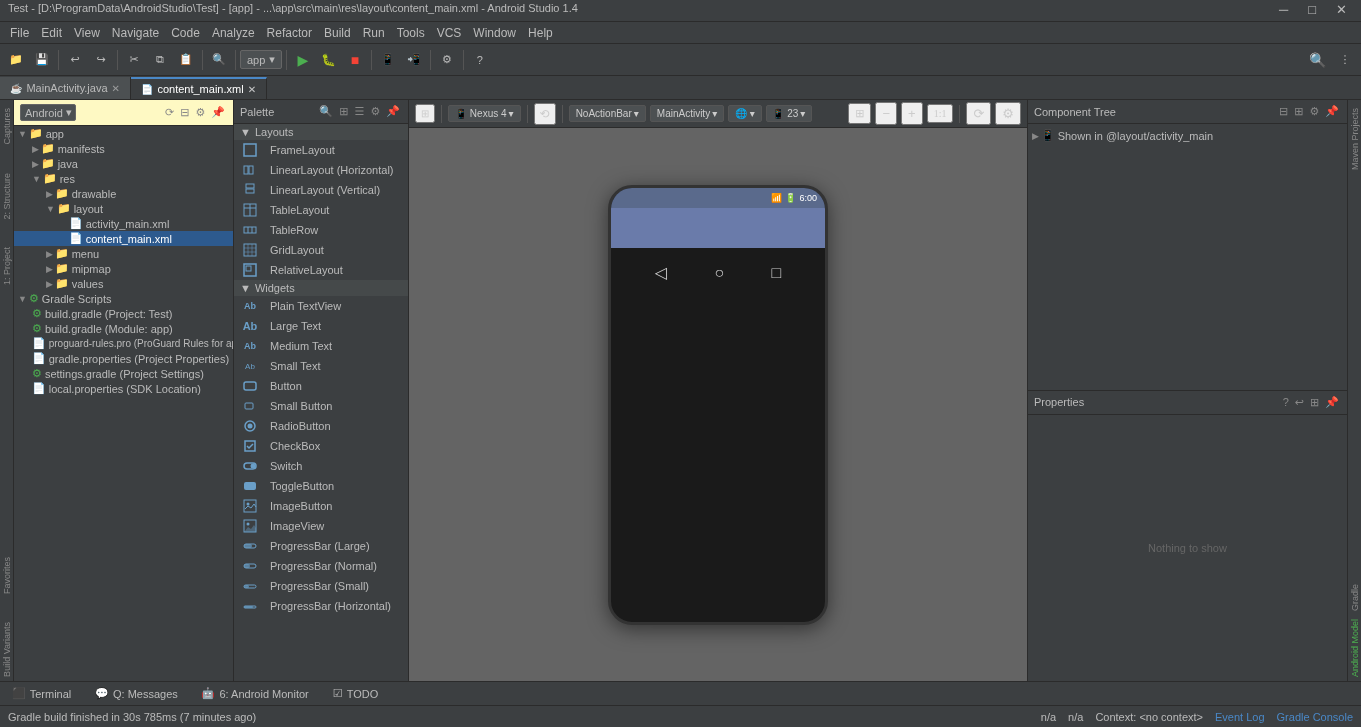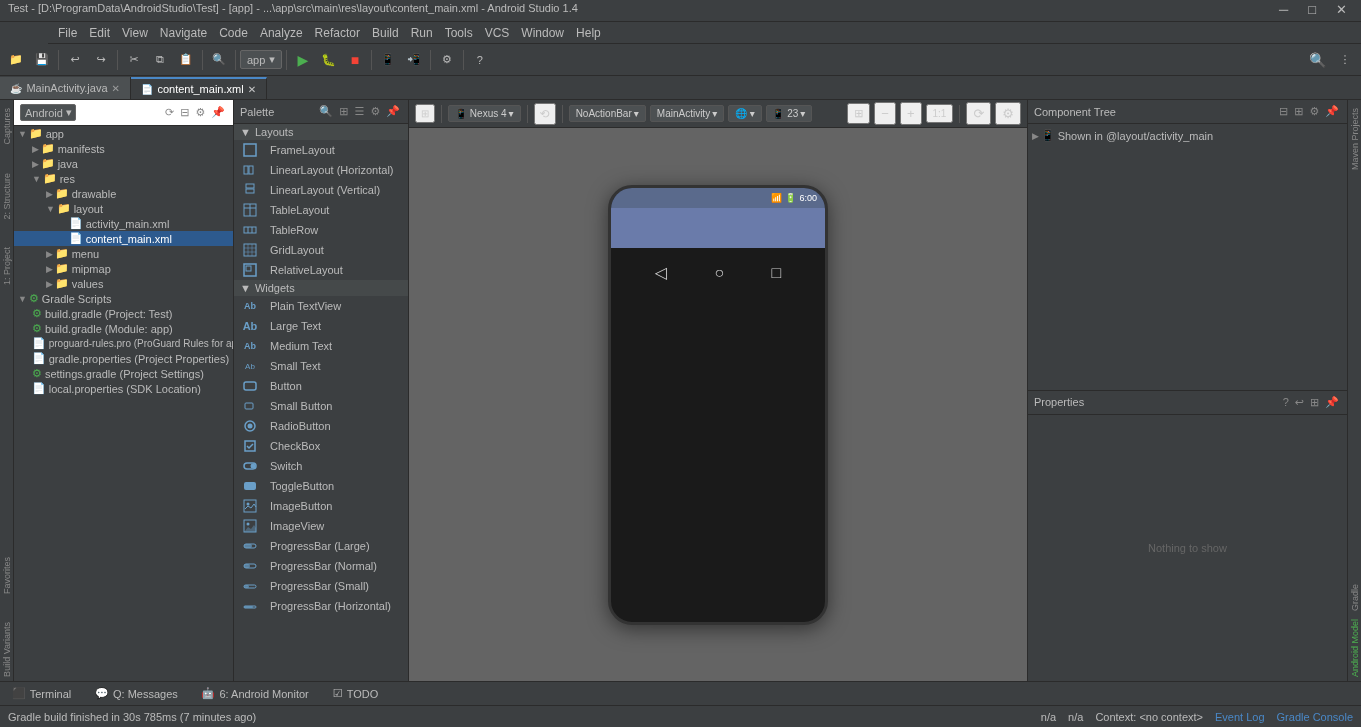--- a/index.html
+++ b/index.html
@@ -4,21 +4,21 @@
   <style>
     * { margin: 0; padding: 0; box-sizing: border-box; }
     body { font-family: 'Segoe UI', Arial, sans-serif; font-size: 12px; background: #3c3f41; color: #bbbbbb; width: 1361px; height: 727px; overflow: hidden; }
 
     
     #title-bar { background: #3c3f41; color: #bbbbbb; padding: 2px 8px; font-size: 11px; display: flex; align-items: flex-start; justify-content: space-between; height: 22px; border-bottom: 1px solid #2b2b2b; }
     #title-bar-controls { display: flex; gap: 8px; }
     #title-bar-controls span { cursor: pointer; color: #bbbbbb; font-size: 13px; }
 
     
-    #menu-bar { background: #3c3f41; color: #bbbbbb; display: flex; align-items: center; height: 22px; border-bottom: 1px solid #2b2b2b; padding: 0 4px; margin-left: 48px; }
+    #menu-bar { background: #3c3f41; color: #bbbbbb; display: flex; align-items: center; height: 22px; border-bottom: 1px solid #2b2b2b; padding: 0 4px; }
     #menu-bar span { padding: 2px 6px; cursor: pointer; font-size: 12px; }
 
     
     #toolbar { background: #3c3f41; height: 32px; display: flex; align-items: center; padding: 0 4px; border-bottom: 1px solid #2b2b2b; gap: 2px; }
     .toolbar-btn { background: transparent; border: none; color: #bbbbbb; cursor: pointer; padding: 2px 4px; font-size: 11px; display: flex; align-items: center; justify-content: center; min-width: 24px; height: 24px; border-radius: 2px; }
     .toolbar-separator { width: 1px; height: 20px; background: #555; margin: 0 2px; }
     .toolbar-dropdown { background: #4c5052; border: 1px solid #666; color: #bbbbbb; border-radius: 2px; padding: 2px 6px; font-size: 11px; cursor: pointer; display: flex; align-items: center; gap: 4px; }
 
     
     #tab-bar { background: #3c3f41; height: 24px; display: flex; align-items: flex-end; border-bottom: 1px solid #2b2b2b; }
@@ -28,21 +28,21 @@
 
     
     #main-layout { display: flex; height: calc(727px - 22px - 22px - 32px - 24px - 24px - 22px); }
 
     
     #left-sidebar { width: 14px; background: #3c3f41; border-right: 1px solid #2b2b2b; display: flex; flex-direction: column; align-items: center; padding-top: 4px; gap: 20px; }
     .side-label { writing-mode: vertical-rl; transform: rotate(180deg); font-size: 9px; color: #888; cursor: pointer; padding: 4px 0; }
 
     
     #project-panel { width: 220px; background: #3c3f41; border-right: 1px solid #2b2b2b; display: flex; flex-direction: column; }
-    #project-header { background: #ffffff; padding: 4px 6px; font-size: 11px; color: #bbbbbb; display: flex; align-items: center; justify-content: space-between; border-bottom: 1px solid #2b2b2b; }
+    #project-header { background: #fef9c3; padding: 4px 6px; font-size: 11px; color: #bbbbbb; display: flex; align-items: center; justify-content: space-between; border-bottom: 1px solid #2b2b2b; }
     #project-header-left { display: flex; align-items: center; gap: 4px; }
     .project-tree { overflow-y: auto; flex: 1; }
     .tree-item { display: flex; align-items: center; padding: 1px 0; cursor: pointer; font-size: 11px; white-space: nowrap; }
     .tree-item.selected { background: #2d5a8e; color: #ffffff; }
     .tree-icon { margin-right: 3px; }
     .tree-arrow { font-size: 9px; margin-right: 2px; color: #888; }
 
     
     #palette-panel { width: 175px; background: #3c3f41; border-right: 1px solid #2b2b2b; display: flex; flex-direction: column; }
     #palette-header { padding: 4px 6px; font-size: 11px; color: #bbbbbb; border-bottom: 1px solid #2b2b2b; display: flex; align-items: center; justify-content: space-between; }
@@ -551,21 +551,21 @@
       <div class="design-tb-item">
         <span>📱</span>
         <span>23</span>
         <span>▾</span>
       </div>
       <div style="flex:1;"></div>
 
       <button class="zoom-btn" style="font-size:11px;">⊞</button>
       <button class="zoom-btn">−</button>
       <button class="zoom-btn">+</button>
-      <button class="zoom-btn" style="font-size:10px;">1:1</button>
+      <button class="zoom-btn" style="font-size:10px;font-family:Liberation Serif, serif;">1:1</button>
       <div class="design-tb-sep"></div>
       <button class="zoom-btn">⟳</button>
       <button class="zoom-btn">⚙</button>
     </div>
 
     <div id="design-canvas">
 
       <div id="phone-mockup">
 
         <div id="phone-status">

